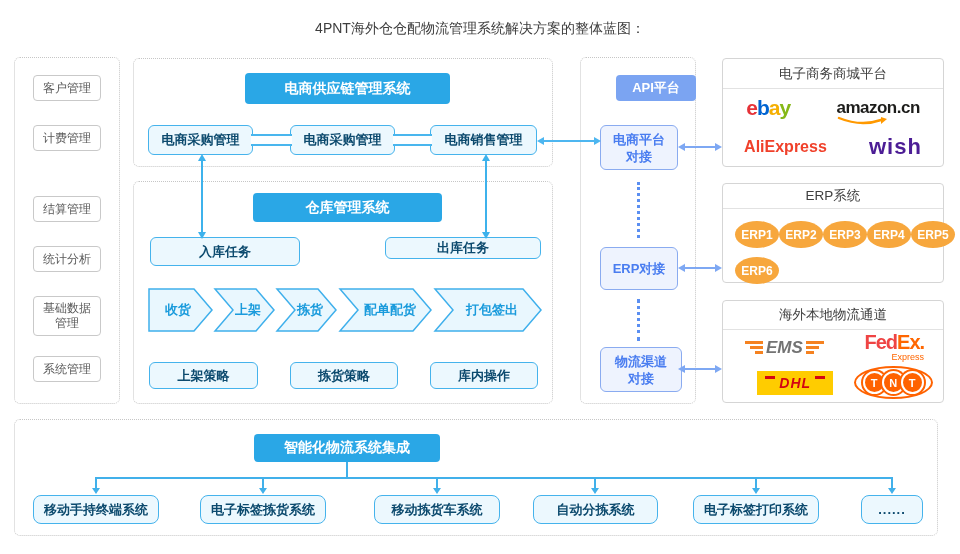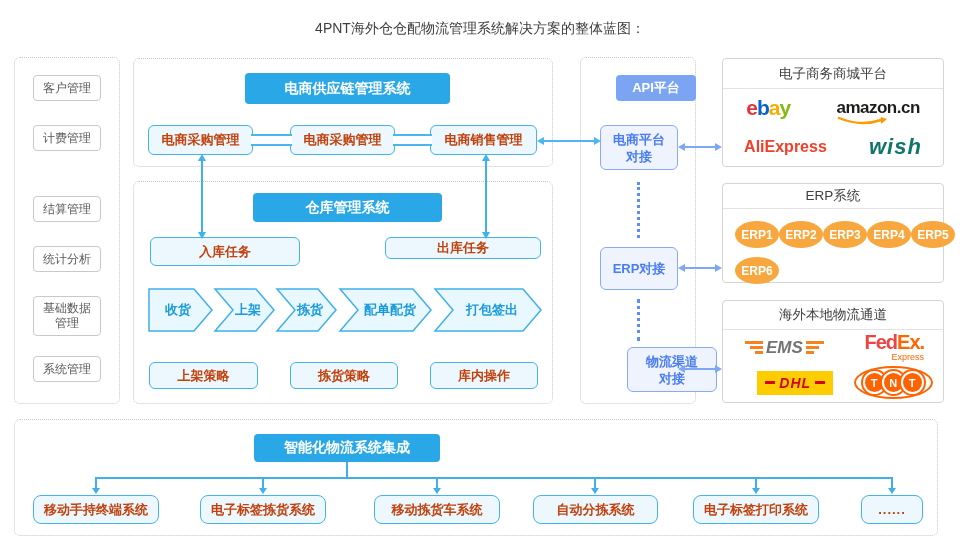--- a/index.html
+++ b/index.html
@@ -4,21 +4,21 @@
 <style>
   html,body{margin:0;padding:0;background:#fff;}
   #canvas{position:relative;width:960px;height:554px;background:#fff;overflow:hidden;
           font-family:"Liberation Sans",sans-serif;}
   .abs{position:absolute;}
   .dashed{position:absolute;border:1px dotted #c6c6c6;border-radius:6px;}
   .graybox{position:absolute;background:#fff;border:1px solid #c9c9c9;border-radius:4px;
            color:#595959;font-size:12px;display:flex;align-items:center;justify-content:center;
            text-align:center;line-height:15px;padding:0 8px;box-sizing:border-box;}
   .bluebox{position:absolute;background:#ecf8fe;border:1px solid #45b3ec;border-radius:6px;
-           color:#c2410c;font-weight:bold;font-size:13px;display:flex;align-items:center;
+           color:#0c4a6e;font-weight:bold;font-size:13px;display:flex;align-items:center;
            justify-content:center;box-sizing:border-box;}
   .hblue{position:absolute;background:#2aa7e6;color:#fff;font-weight:bold;font-size:14px;
          border-radius:4px;display:flex;align-items:center;justify-content:center;}
   .hapi{background:#7ba4f2;font-size:13px;}
   .apibox{position:absolute;background:#eef3fe;border:1px solid #8aabf0;border-radius:6px;
           color:#4a7df0;font-weight:bold;font-size:13px;display:flex;align-items:center;
           justify-content:center;text-align:center;line-height:17px;box-sizing:border-box;}
   .apibox span{display:inline-block;width:56px;}
   .rpanel{position:absolute;background:#fff;border:1px solid #d5d5d5;border-radius:4px;
           box-sizing:border-box;}
@@ -50,32 +50,32 @@
   .oval{width:44px;height:27px;border-radius:50%;background:#f7a73d;color:#fff;font-weight:bold;
         font-size:12px;display:flex;align-items:center;justify-content:center;}
   .erpgrid{display:grid;grid-template-columns:repeat(5,1fr);justify-items:center;align-items:center;
            row-gap:9px;padding:12px 12px 10px;}
   
   .ebay{font-weight:bold;font-size:21px;letter-spacing:-1px;}
   .ebay .l1{color:#e53238}.ebay .l2{color:#0064d2}.ebay .l3{color:#f5af02}.ebay .l4{color:#86b817}
   .amazon{position:relative;font-weight:bold;font-size:17px;color:#1d1d1b;letter-spacing:-0.5px;}
   .amazon svg{position:absolute;left:1px;top:18px;}
   .aliexpress{font-weight:bold;font-size:16px;color:#f0402a;}
-  .wish{font-weight:bold;font-style:italic;font-size:22px;color:#0f766e;letter-spacing:1px;}
+  .wish{font-weight:bold;font-size:22px;color:#4c1d95;letter-spacing:1px;}
   .ems{display:flex;align-items:flex-end;color:#737373;}
   .ems .word{font-style:italic;font-weight:bold;font-size:17px;line-height:17px;}
   .stripes{display:flex;flex-direction:column;gap:2px;margin:0 3px 2px;}
   .stripes i{display:block;height:3px;background:#f58220;}
   .stripes.left{align-items:flex-end;}
   .stripes.right{align-items:flex-start;}
   .fedex{text-align:right;line-height:1;}
   .fedex .top{font-weight:bold;font-size:20px;letter-spacing:-1px;}
   .fedex .fed{color:#ef4444}.fedex .ex{color:#ff6600}
   .fedex .sub{color:#ff6600;font-size:9px;margin-top:1px;}
-  .dhl{background:#ffcc00;padding:5px 8px;display:flex;align-items:center;gap:4px;margin-left:24px;}
+  .dhl{background:#ffcc00;padding:5px 8px;display:flex;align-items:flex-start;gap:4px;margin-left:24px;}
   .dhl .word{color:#d40511;font-style:italic;font-weight:bold;font-size:14px;letter-spacing:1px;line-height:14px;}
   .dhl i{display:block;width:10px;height:3px;background:#d40511;}
   .tnt{border:2px solid #ff6200;border-radius:50%;padding:3px 7px;display:flex;align-items:center;background:#fff;}
   .tnt b{width:19px;height:19px;border-radius:50%;background:#ff6200;color:#fff;border:2px solid #fff;
          box-shadow:0 0 0 2px #ff6200;display:flex;align-items:center;justify-content:center;
          font-size:11px;margin-left:-4px;}
   .tnt b:first-child{margin-left:0;}
 </style>
 </head>
 <body>
@@ -126,21 +126,21 @@
   <div class="bluebox" style="left:430px;top:362px;width:108px;height:27px;">库内操作</div>
 
   <div class="dashed" style="left:580px;top:57px;width:114px;height:345px;"></div>
   <div class="hblue hapi" style="left:616px;top:75px;width:80px;height:26px;">API平台</div>
   <div class="apibox" style="left:600px;top:125px;width:78px;height:45px;">
       <span>电商平台对接</span>
     </div>
   <div class="apibox" style="left:600px;top:247px;width:78px;height:43px;">
       <span>ERP对接</span>
     </div>
-  <div class="apibox" style="left:600px;top:347px;width:90px;height:45px;margin-left:27px;">
+  <div class="apibox" style="left:600px;top:347px;width:82px;height:45px;">
       <span>物流渠道对接</span>
     </div>
   <div class="vdots" style="left:637px;top:182px;height:56px;"></div>
   <div class="vdots" style="left:637px;top:299px;height:42px;"></div>
 
   <div class="harrow" style="left:543px;top:140px;width:52px;"></div>
   <div class="harrow peri" style="left:684px;top:146px;width:32px;"></div>
   <div class="harrow peri" style="left:684px;top:267px;width:32px;"></div>
   <div class="harrow peri" style="left:684px;top:368px;width:32px;"></div>
 

